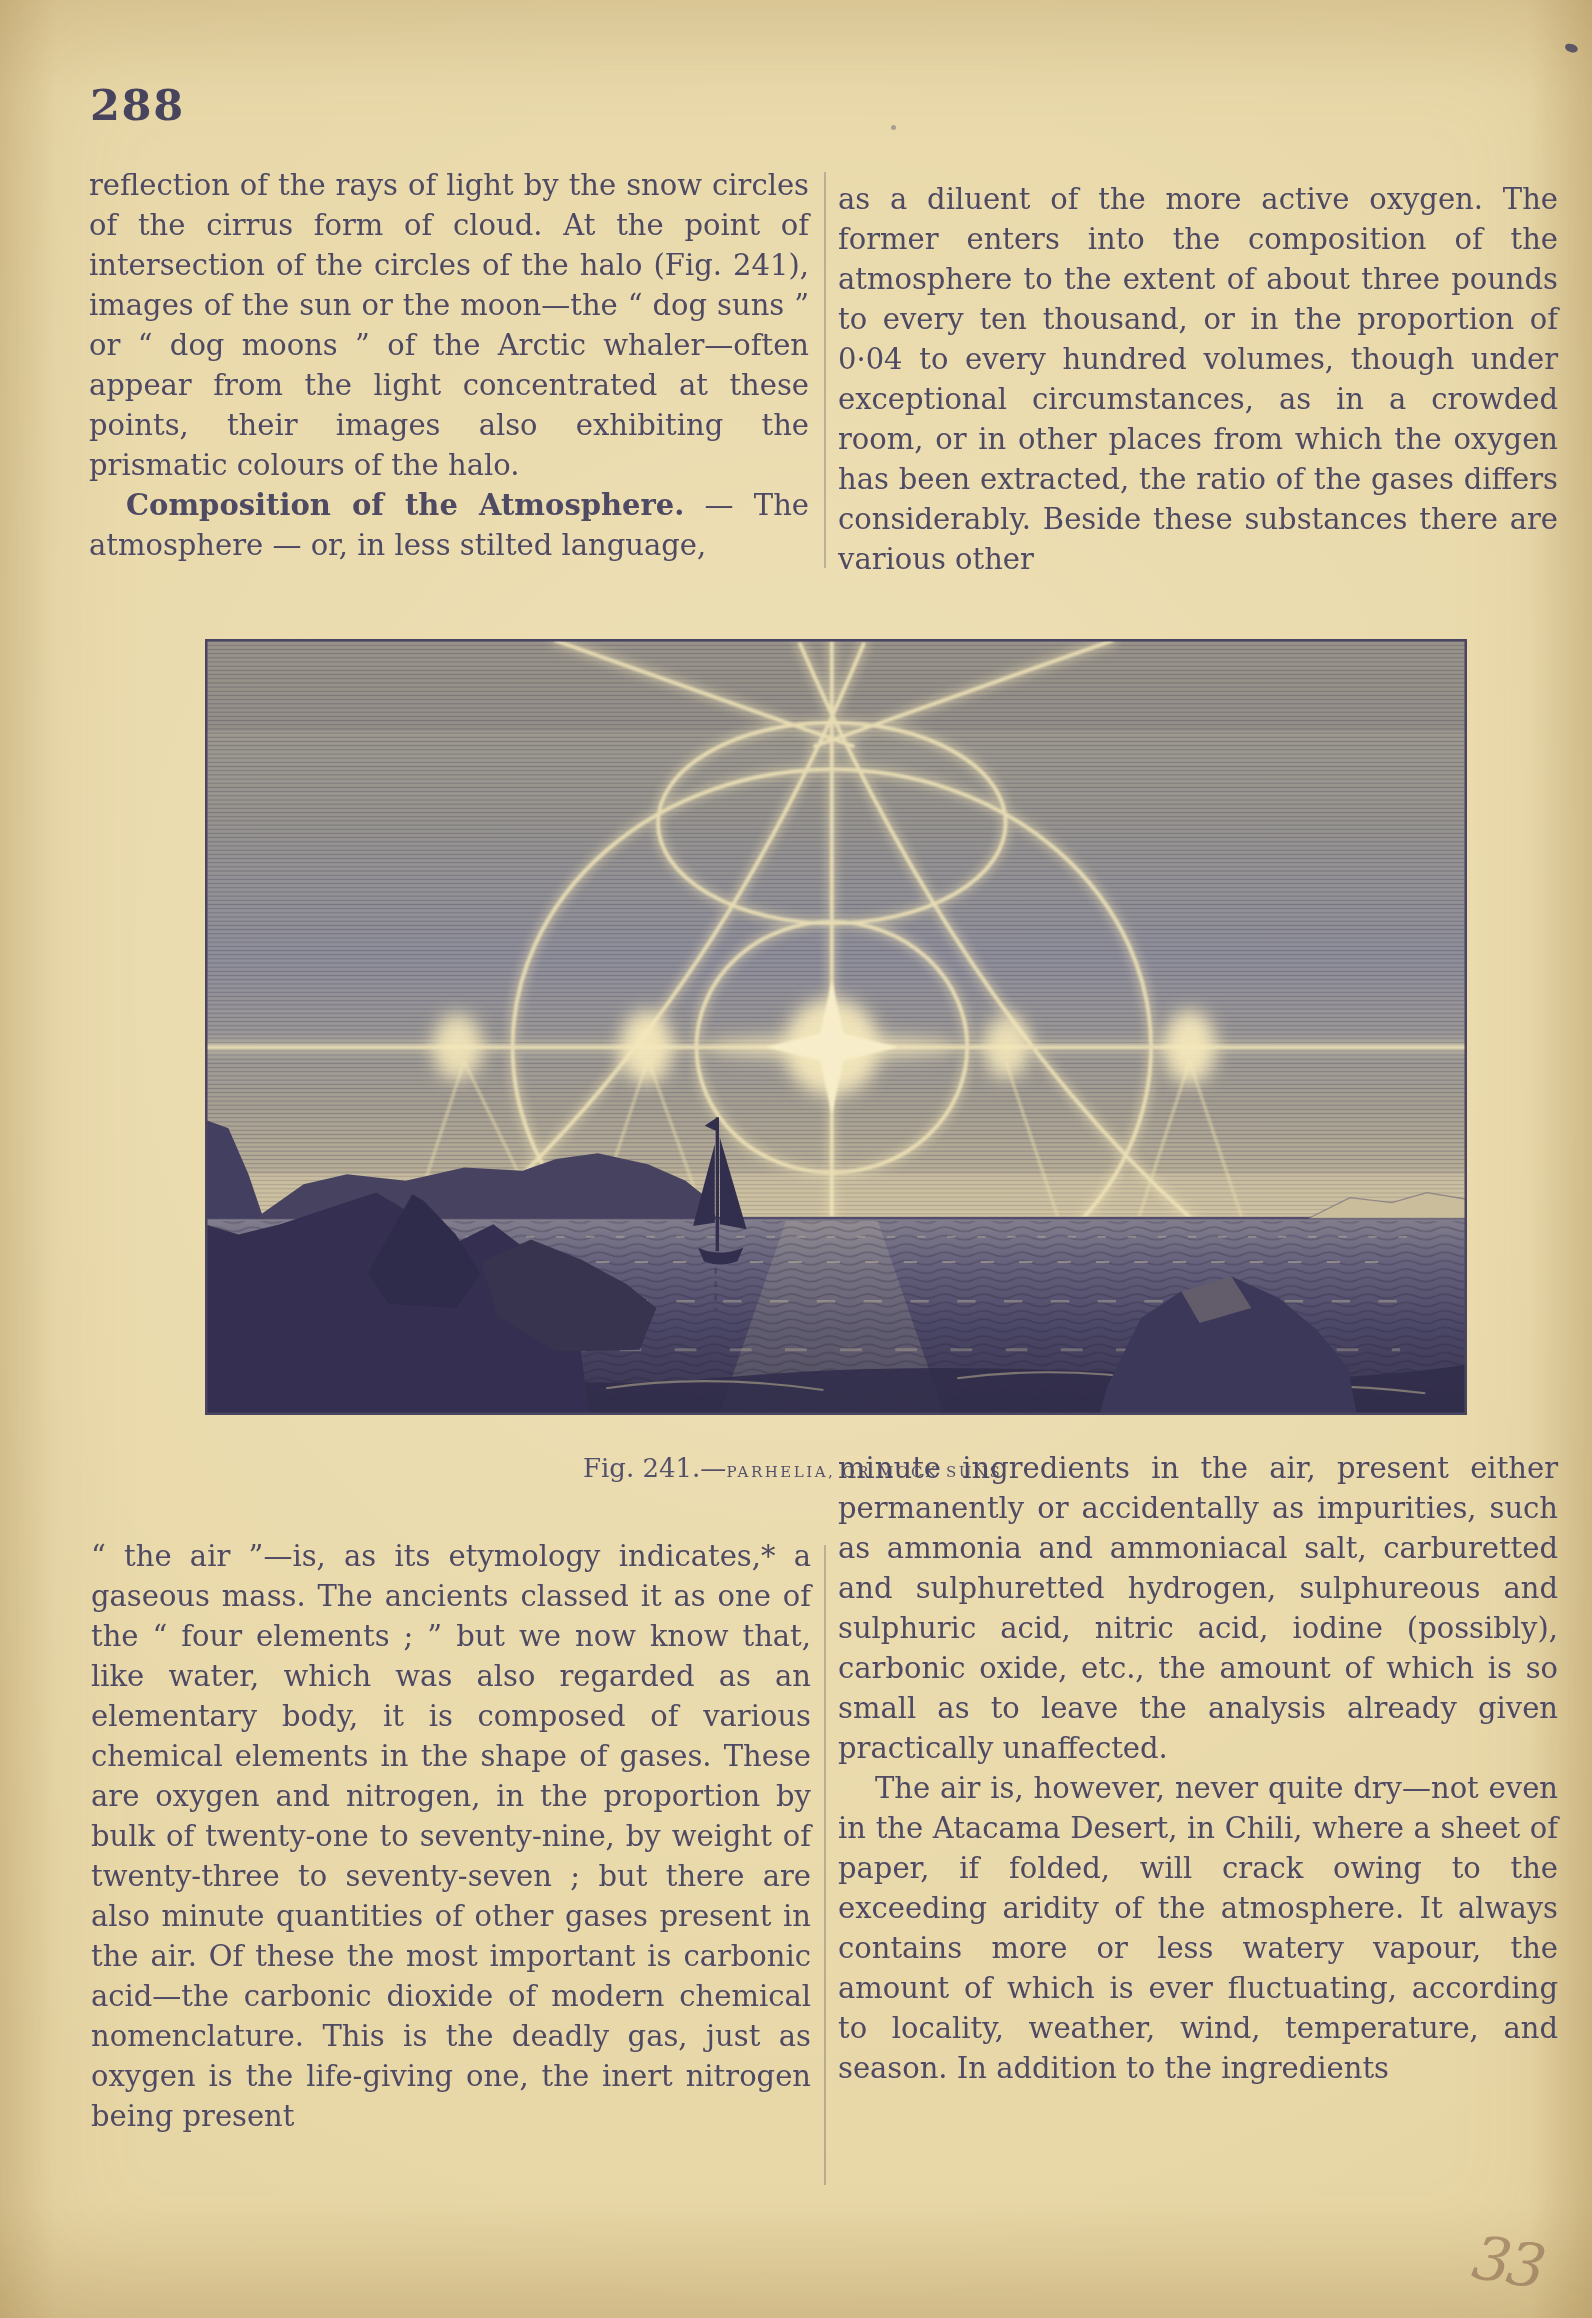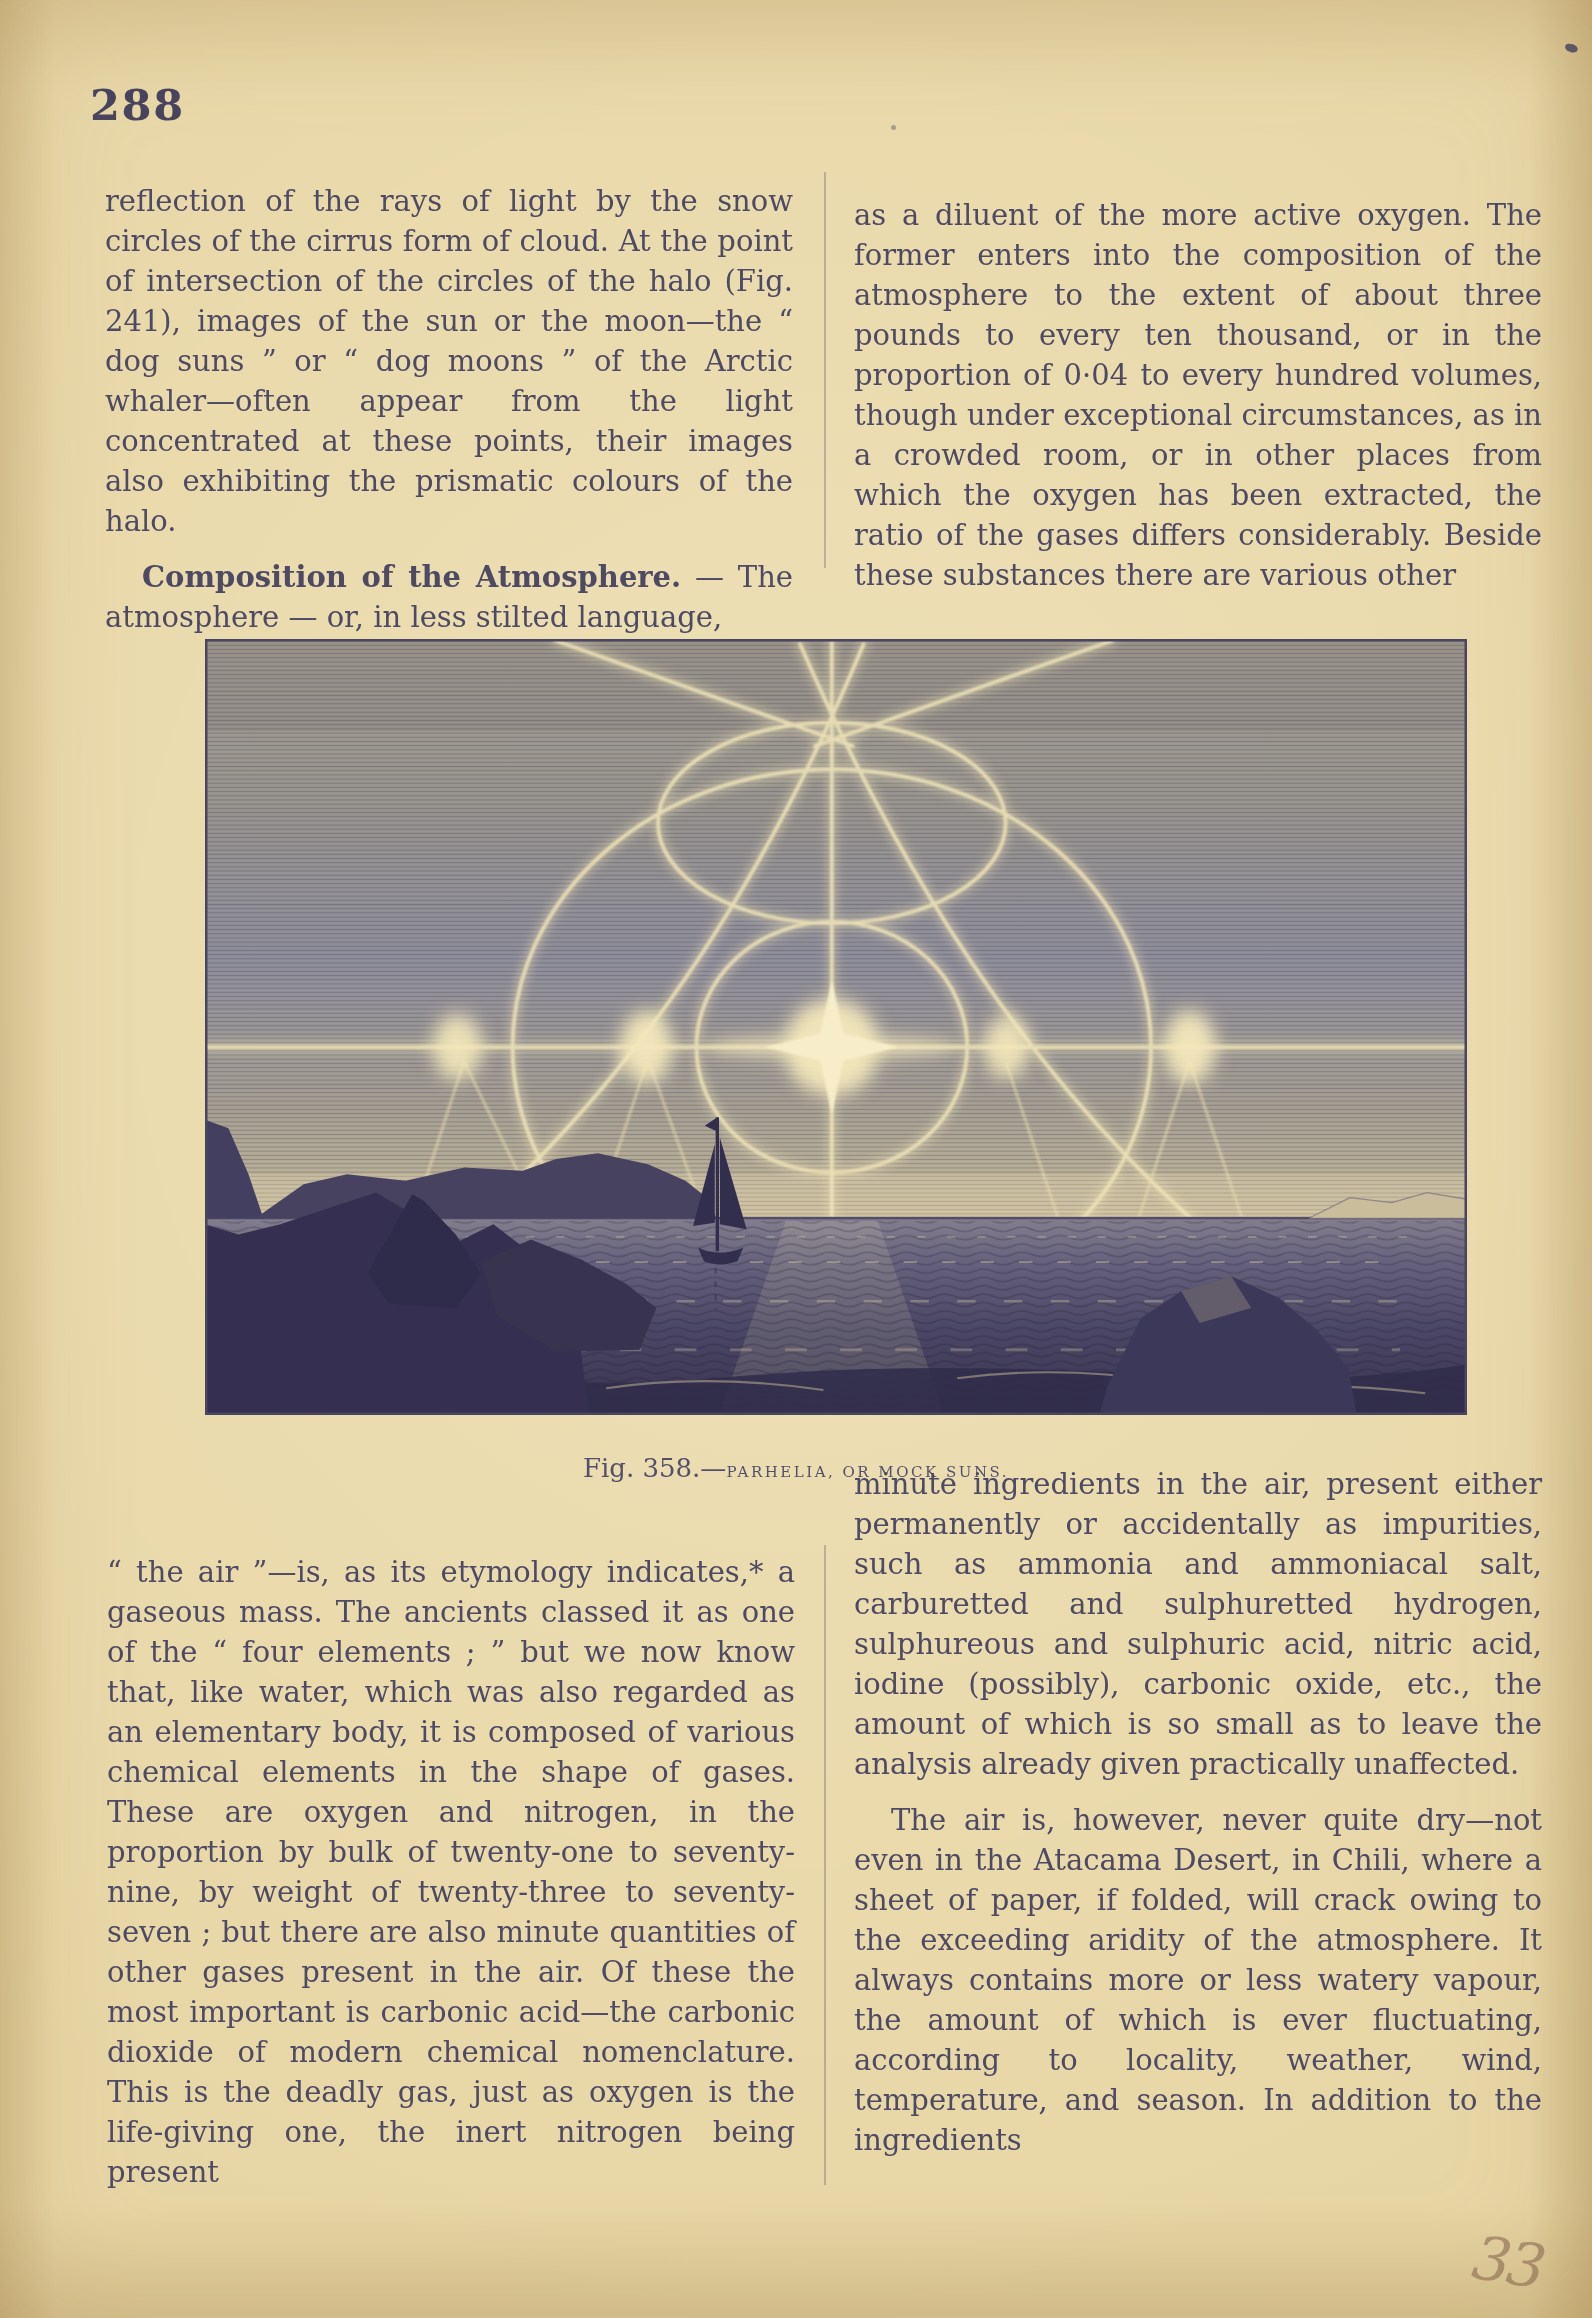--- a/index.html
+++ b/index.html
@@ -23,21 +23,21 @@
   .header-title{
     position:absolute;left:100px;top:87px;width:1471px;
     text-align:center;font-size:27px;font-weight:bold;
     letter-spacing:2.1px;word-spacing:7.5px;color:#4c4760;
   }
   .col{
     position:absolute;width:720px;
     font-size:29px;line-height:40px;
     text-align:justify;
   }
-  .col p{margin:16px;}
+  .col p{margin:0;}
   .indent{text-indent:37px;}
   .bold{font-weight:bold;}
   .it{font-style:italic;}
   #col-top-left{left:89px;top:165px;}
   #col-top-right{left:838px;top:179px;}
   #col-bottom-left{left:91px;top:1536px;}
   #col-bottom-right{left:838px;top:1448px;}
   .vrule{
     position:absolute;width:1.7px;
     background:rgba(86,80,110,0.32);
@@ -205,21 +205,21 @@
         <path d="M613 572 L598 582 L613 589 Z"></path>
         <path d="M590 728 Q614 740 644 728 L637 744 Q613 752 597 744 Z"></path>
         <path d="M611 752 L611 802" stroke="#322e4d" stroke-width="3" stroke-dasharray="7 9" opacity="0.45" fill="none"></path>
       </g>
 
       <rect x="1.5" y="1.5" width="1507" height="925" fill="none" stroke="#4a4662" stroke-width="3"></rect>
     </svg>
   </div>
 
   <div class="caption">
-    <span class="cap-prefix">Fig. 358.—</span><span class="cap-title">PARHELIA, OR MOCK SUNS.</span>
+    <span class="cap-prefix">Fig. 241.—</span><span class="cap-title">PARHELIA, OR MOCK SUNS.</span>
   </div>
 
   <div class="col" id="col-bottom-left">
     <p><span>“ the air ”—is, as its etymology indicates,* a gaseous mass.  The ancients classed it as one of the “ four elements ; ” but we now know that, like water, which was also regarded as an elementary body, it is composed of various chemical elements in the shape of gases.  These are oxygen and nitrogen, in the proportion by bulk of twenty-one to seventy-nine, by weight of twenty-three to seventy-seven ; but there are also minute quantities of other gases present in the air.  Of these the most important is carbonic acid—the carbonic dioxide of modern chemical nomenclature. This is the deadly gas, just as oxygen is the life-giving one, the inert nitrogen being present</span></p>
   </div>
 
   <div class="col" id="col-bottom-right">
     <p><span>minute ingredients in the air, present either permanently or accidentally as impurities, such as ammonia and ammoniacal salt, carburetted and sulphuretted hydrogen, sulphureous and sulphuric acid, nitric acid, iodine (possibly), carbonic oxide, etc., the amount of which is so small as to leave the analysis already given practically unaffected.</span></p>
     <p class="indent"><span>The air is, however, never quite dry—not even in the Atacama Desert, in Chili, where a sheet of paper, if folded, will crack owing to the exceeding aridity of the atmosphere. It always contains more or less watery vapour, the amount of which is ever fluctuating, according to locality, weather, wind, temperature, and season.  In addition to the ingredients</span></p>
   </div>

